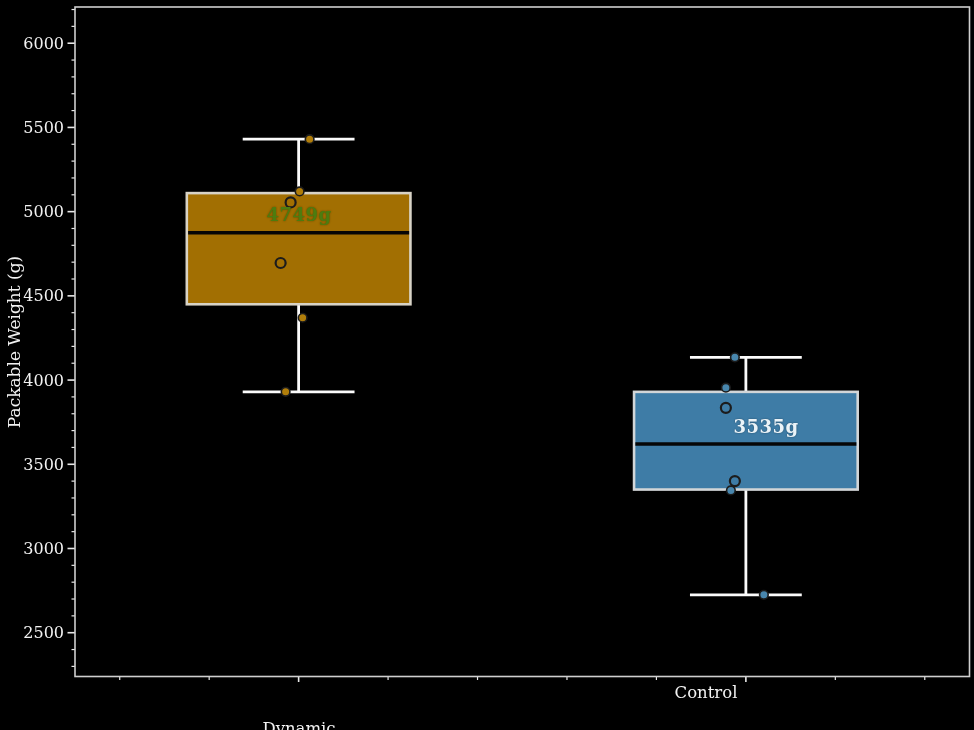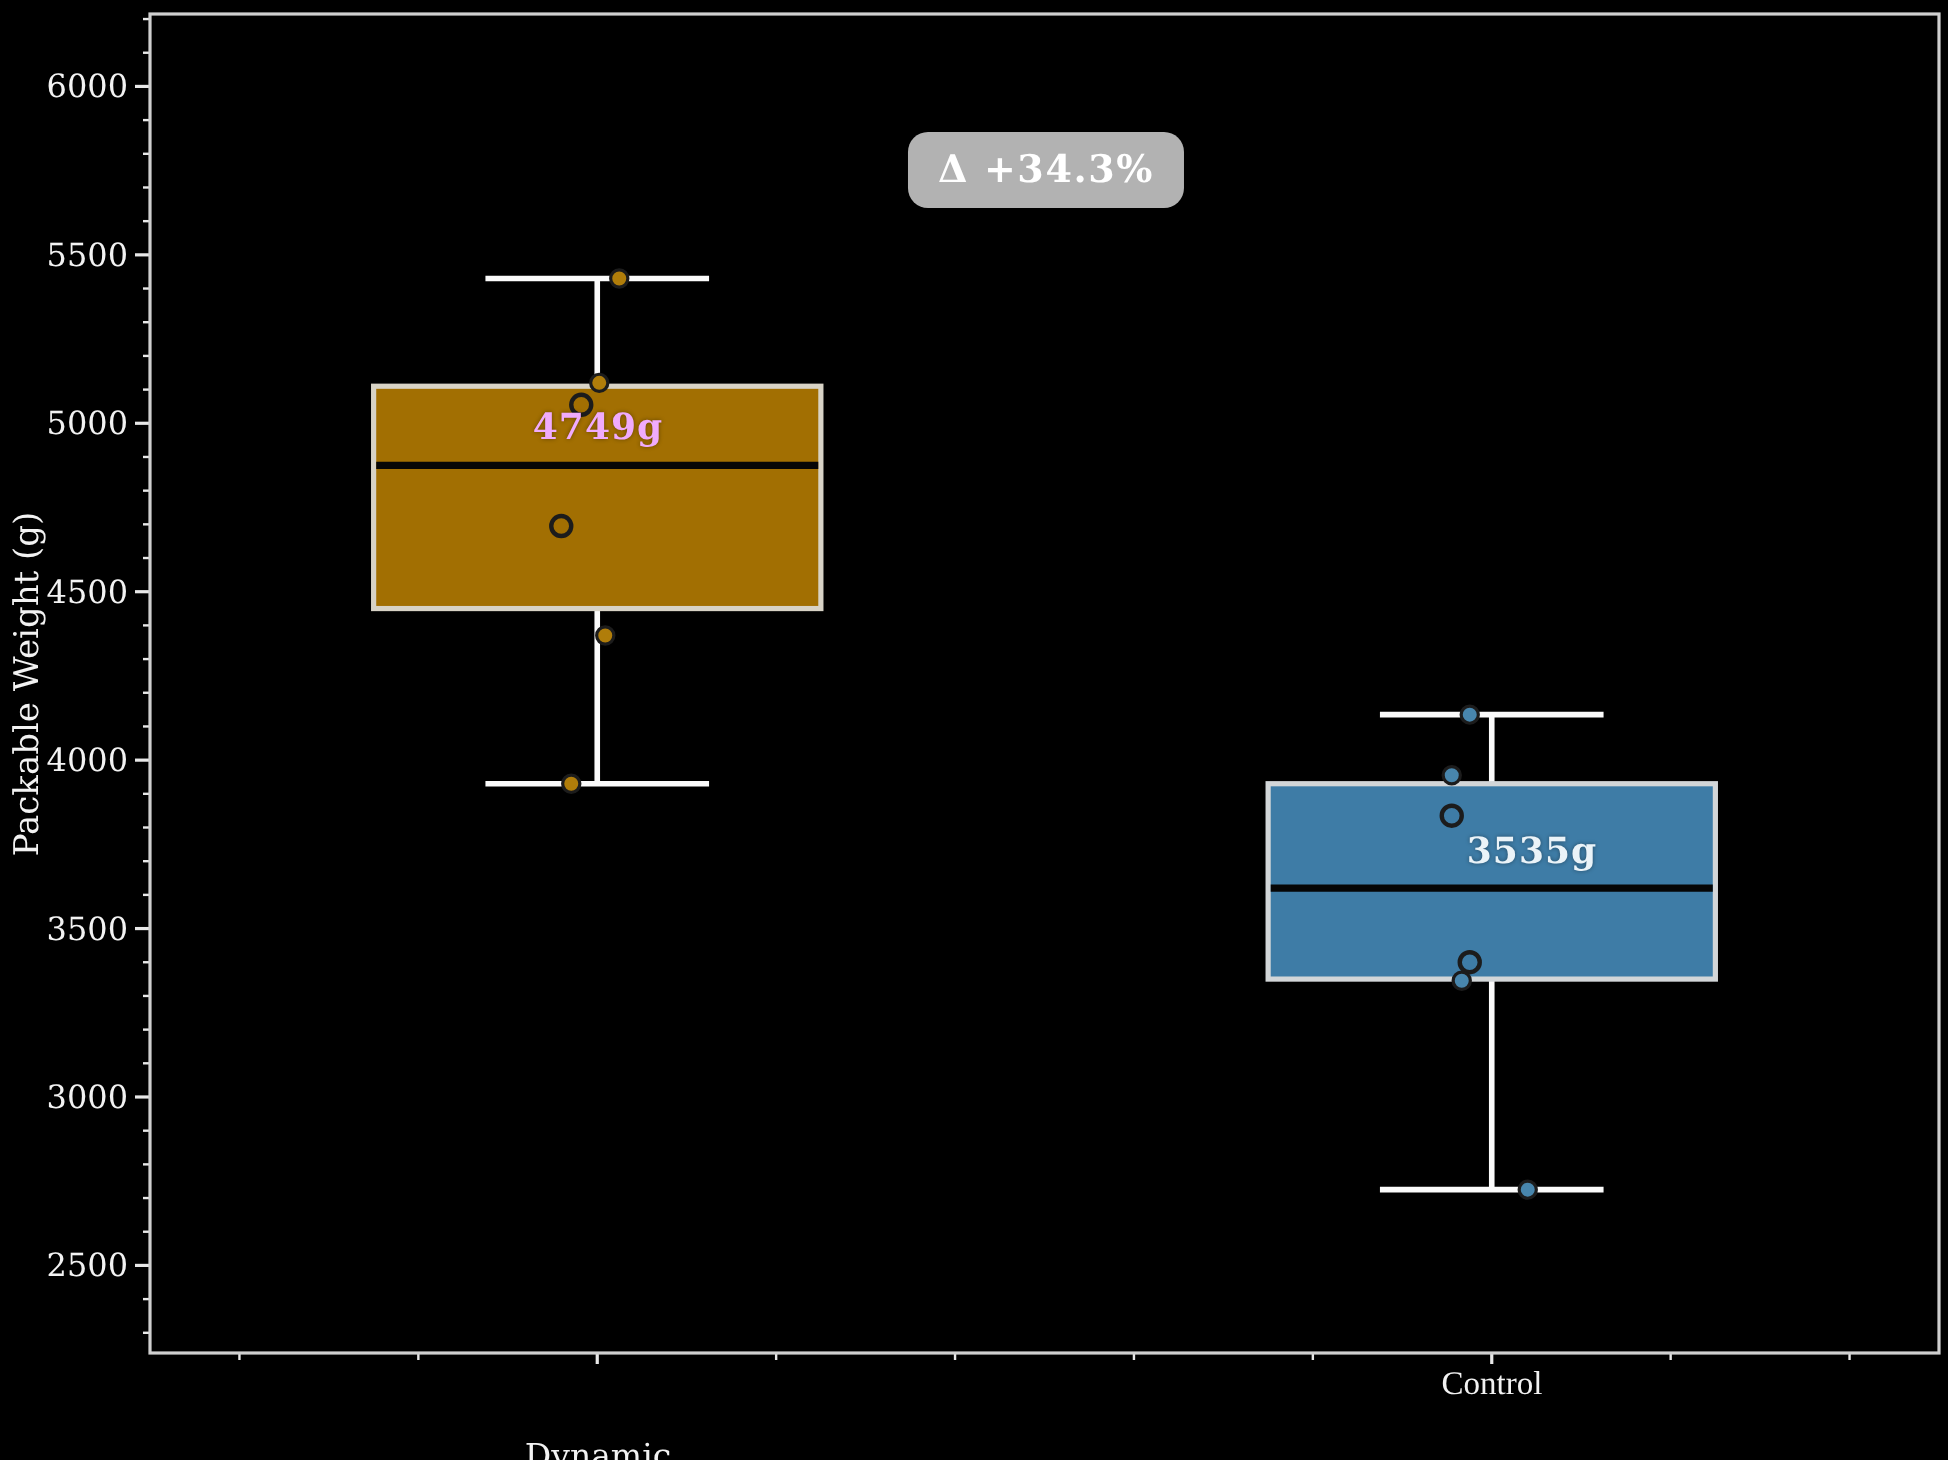--- a/index.html
+++ b/index.html
@@ -5,21 +5,21 @@
   html,body{margin:0;padding:0;background:#000;}
   .fig{
     position:relative; width:974px; height:730px; background:#000;
     font-family:"DejaVu Serif", serif; overflow:hidden;
   }
   .overlay{position:absolute; color:#f2f2f2; white-space:nowrap;}
   .ylabel{left:14px; top:342px; transform:translate(-50%,-50%) rotate(-90deg); font-size:17px;}
   .xlabel{left:522px; top:715px; transform:translate(-50%,-50%); font-size:17px;}
   .cat{transform:translate(-50%,-50%); font-size:16.5px;}
   .cat0{left:299px; top:728px;}
-  .cat1{left:746px; top:692px;font-family:Liberation Serif, serif;}
+  .cat1{left:706px; top:692px;}
   .meanlabel{transform:translate(-50%,-50%); font-weight:bold; font-size:18px;
              text-shadow:0 0 2px rgba(0,0,0,.4); letter-spacing:.5px;}
   .m0{left:299px; top:214px;}
   .m1{left:746px; top:426px;margin-left:20px;}
   .badge{left:523px; top:85px; transform:translate(-50%,-50%); font-weight:bold;
          font-size:19px; letter-spacing:.8px; padding:8px 15px; border-radius:10px;}
   svg text{font-family:"DejaVu Serif", serif;}
 </style>
 </head>
 <body>
@@ -107,16 +107,15 @@
       <circle cx="725.875" cy="387.64654088050315" r="4.3" fill="#4886ad" stroke="#1c1c1c" stroke-width="1.6"></circle>
       <circle cx="725.875" cy="407.8578616352201" r="5" fill="none" stroke="#1c1c1c" stroke-width="2.2"></circle>
       <circle cx="734.875" cy="481.1238993710692" r="5" fill="none" stroke="#1c1c1c" stroke-width="2.2"></circle>
       <circle cx="730.875" cy="490.3874213836478" r="4.3" fill="#4886ad" stroke="#1c1c1c" stroke-width="1.6"></circle>
       <circle cx="763.875" cy="594.8125786163522" r="4.3" fill="#4886ad" stroke="#1c1c1c" stroke-width="1.6"></circle>
     </svg>
 
   <div class="overlay ylabel">Packable Weight (g)</div>
   <div class="overlay cat cat0">Dynamic</div>
   <div class="overlay cat cat1">Control</div>
-  <div class="overlay meanlabel m0" style="color: #f0abfc;">4749g</div>
+  <div class="overlay meanlabel m0" style="color: #4d7c0f;">4749g</div>
   <div class="overlay meanlabel m1" style="color: rgb(234, 243, 248);">3535g</div>
-  <div class="overlay badge" style="background: rgb(178, 178, 178); color: rgb(255, 255, 255);">Δ +34.3%</div>
 </div>
 
 </body></html>

